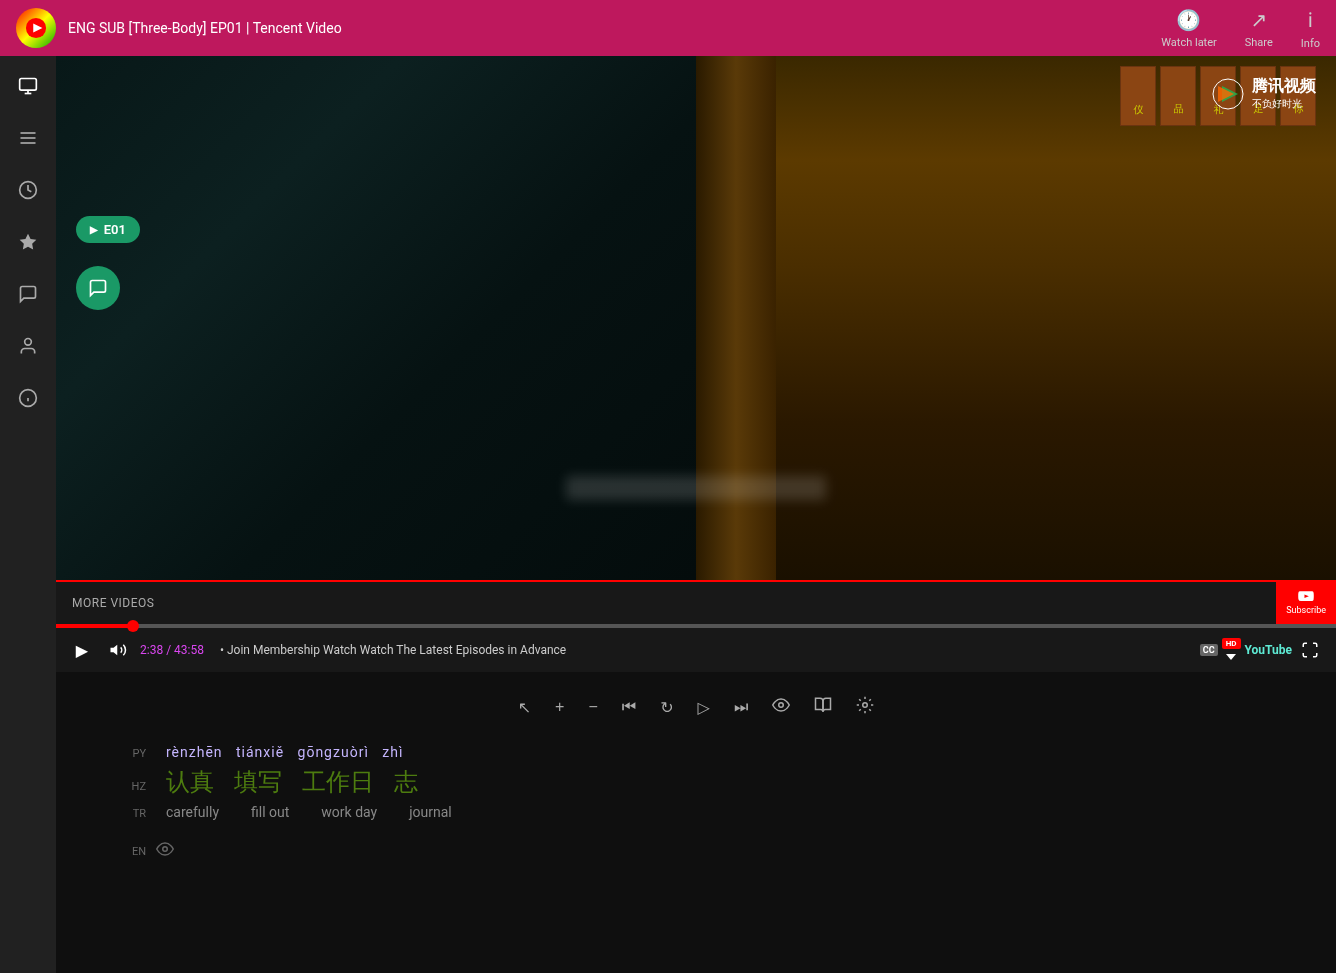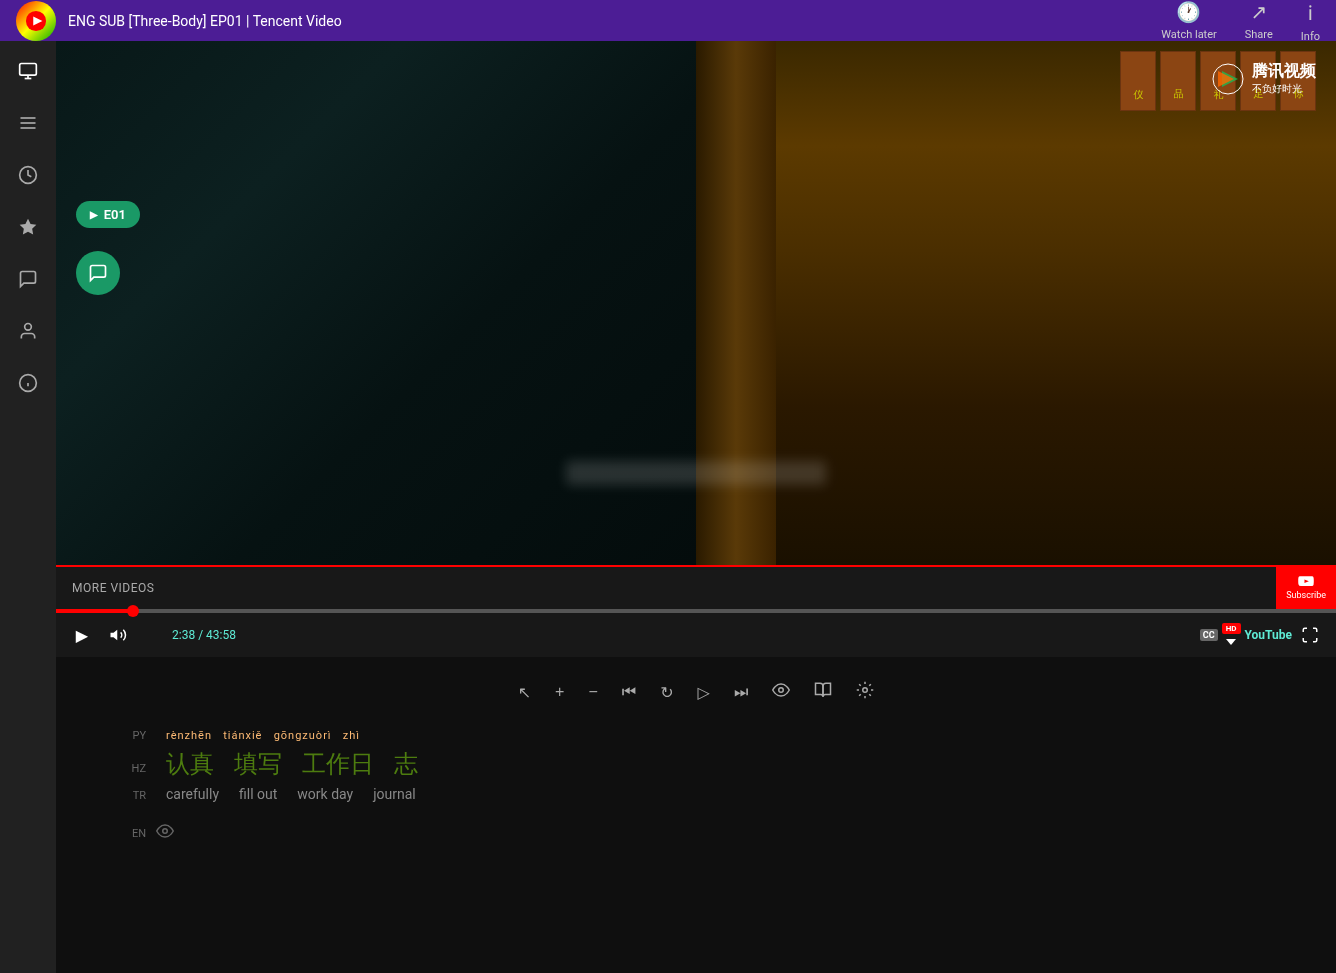--- a/index.html
+++ b/index.html
@@ -10,22 +10,22 @@
       color: #fff;
       font-family: 'YouTube Noto', Roboto, Arial, sans-serif;
       overflow: hidden;
       display: flex;
       flex-direction: column;
     }
 
     
     .top-bar {
       width: 100%;
-      height: 41px;
-      background: #4c1d95;
+      height: 56px;
+      background: #be185d;
       display: flex;
       align-items: center;
       padding: 0 16px;
       flex-shrink: 0;
     }
     .top-bar-logo {
       width: 40px;
       height: 40px;
       border-radius: 50%;
       background: linear-gradient(135deg, #f00 0%, #ff0 50%, #0a0 100%);
@@ -297,23 +297,22 @@
       font-size: 16px;
       cursor: pointer;
       padding: 4px;
       display: flex;
       align-items: center;
       justify-content: center;
       min-width: 28px;
     }
     .time-display {
       font-size: 12px;
-      color: #5eead4;
+      color: #d946ef;
       white-space: nowrap;
-      margin-left: 32px;
     }
     .membership-text {
       font-size: 12px;
       color: #ccc;
       flex: 1;
       margin-left: 8px;
     }
     .ctrl-right {
       display: flex;
       align-items: center;
@@ -376,36 +375,36 @@
       align-items: baseline;
     }
     .sub-lang {
       width: 30px;
       font-size: 11px;
       color: #666;
       flex-shrink: 0;
       text-align: right;
     }
     .sub-content-py {
-      font-size: 11px;
-      color: #fdba74;
+      font-size: 14px;
+      color: #c4b5fd;
       letter-spacing: 1px;
     }
     .sub-content-hz {
       display: flex;
       gap: 20px;
     }
     .sub-hz-word {
       font-size: 24px;
       color: #4d7c0f;
       font-weight: 400;
     }
     .sub-content-tr {
       display: flex;
-      gap: 20px;
+      gap: 32px;
       align-items: center;
     }
     .sub-tr-word {
       font-size: 14px;
       color: #888;
     }
     .sub-en-row {
       display: flex;
       align-items: center;
       gap: 10px;
@@ -553,20 +552,21 @@
             <path d="M11 5L6 9H2v6h4l5 4V5z"></path>
             <path d="M15.54 8.46a5 5 0 0 1 0 7.07" stroke="currentColor" stroke-width="2" fill="none"></path>
             <path d="M19.07 4.93a10 10 0 0 1 0 14.14" stroke="currentColor" stroke-width="2" fill="none"></path>
           </svg>
       </button>
       <span class="time-display">
         <span>2:38</span>
         <span> / </span>
         <span>43:58</span>
       </span>
+      <span class="membership-text">• Join Membership Watch Watch The Latest Episodes in Advance</span>
       <div class="ctrl-right">
         <span class="cc-badge">CC</span>
         <span style="display:flex;align-items:center;gap:2px;flex-direction:column;">
           <span class="hd-badge">HD</span>
           <svg width="12" height="12" viewBox="0 0 12 12" fill="#fff">
               <polygon points="6,9 1,3 11,3"></polygon>
             </svg>
         </span>
         <span class="youtube-logo-small">YouTube</span>
         <button class="ctrl-btn">

